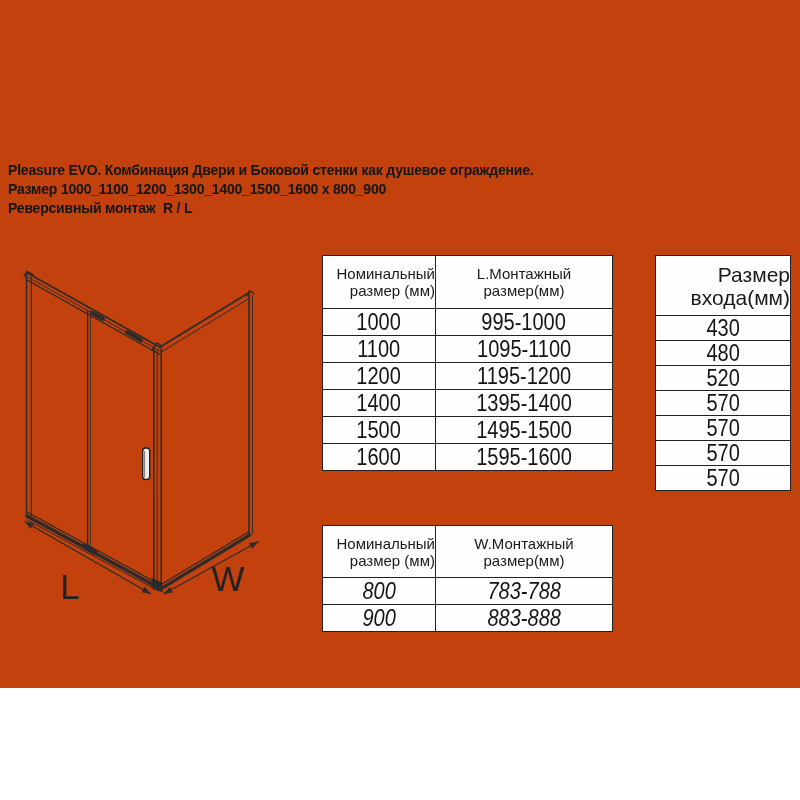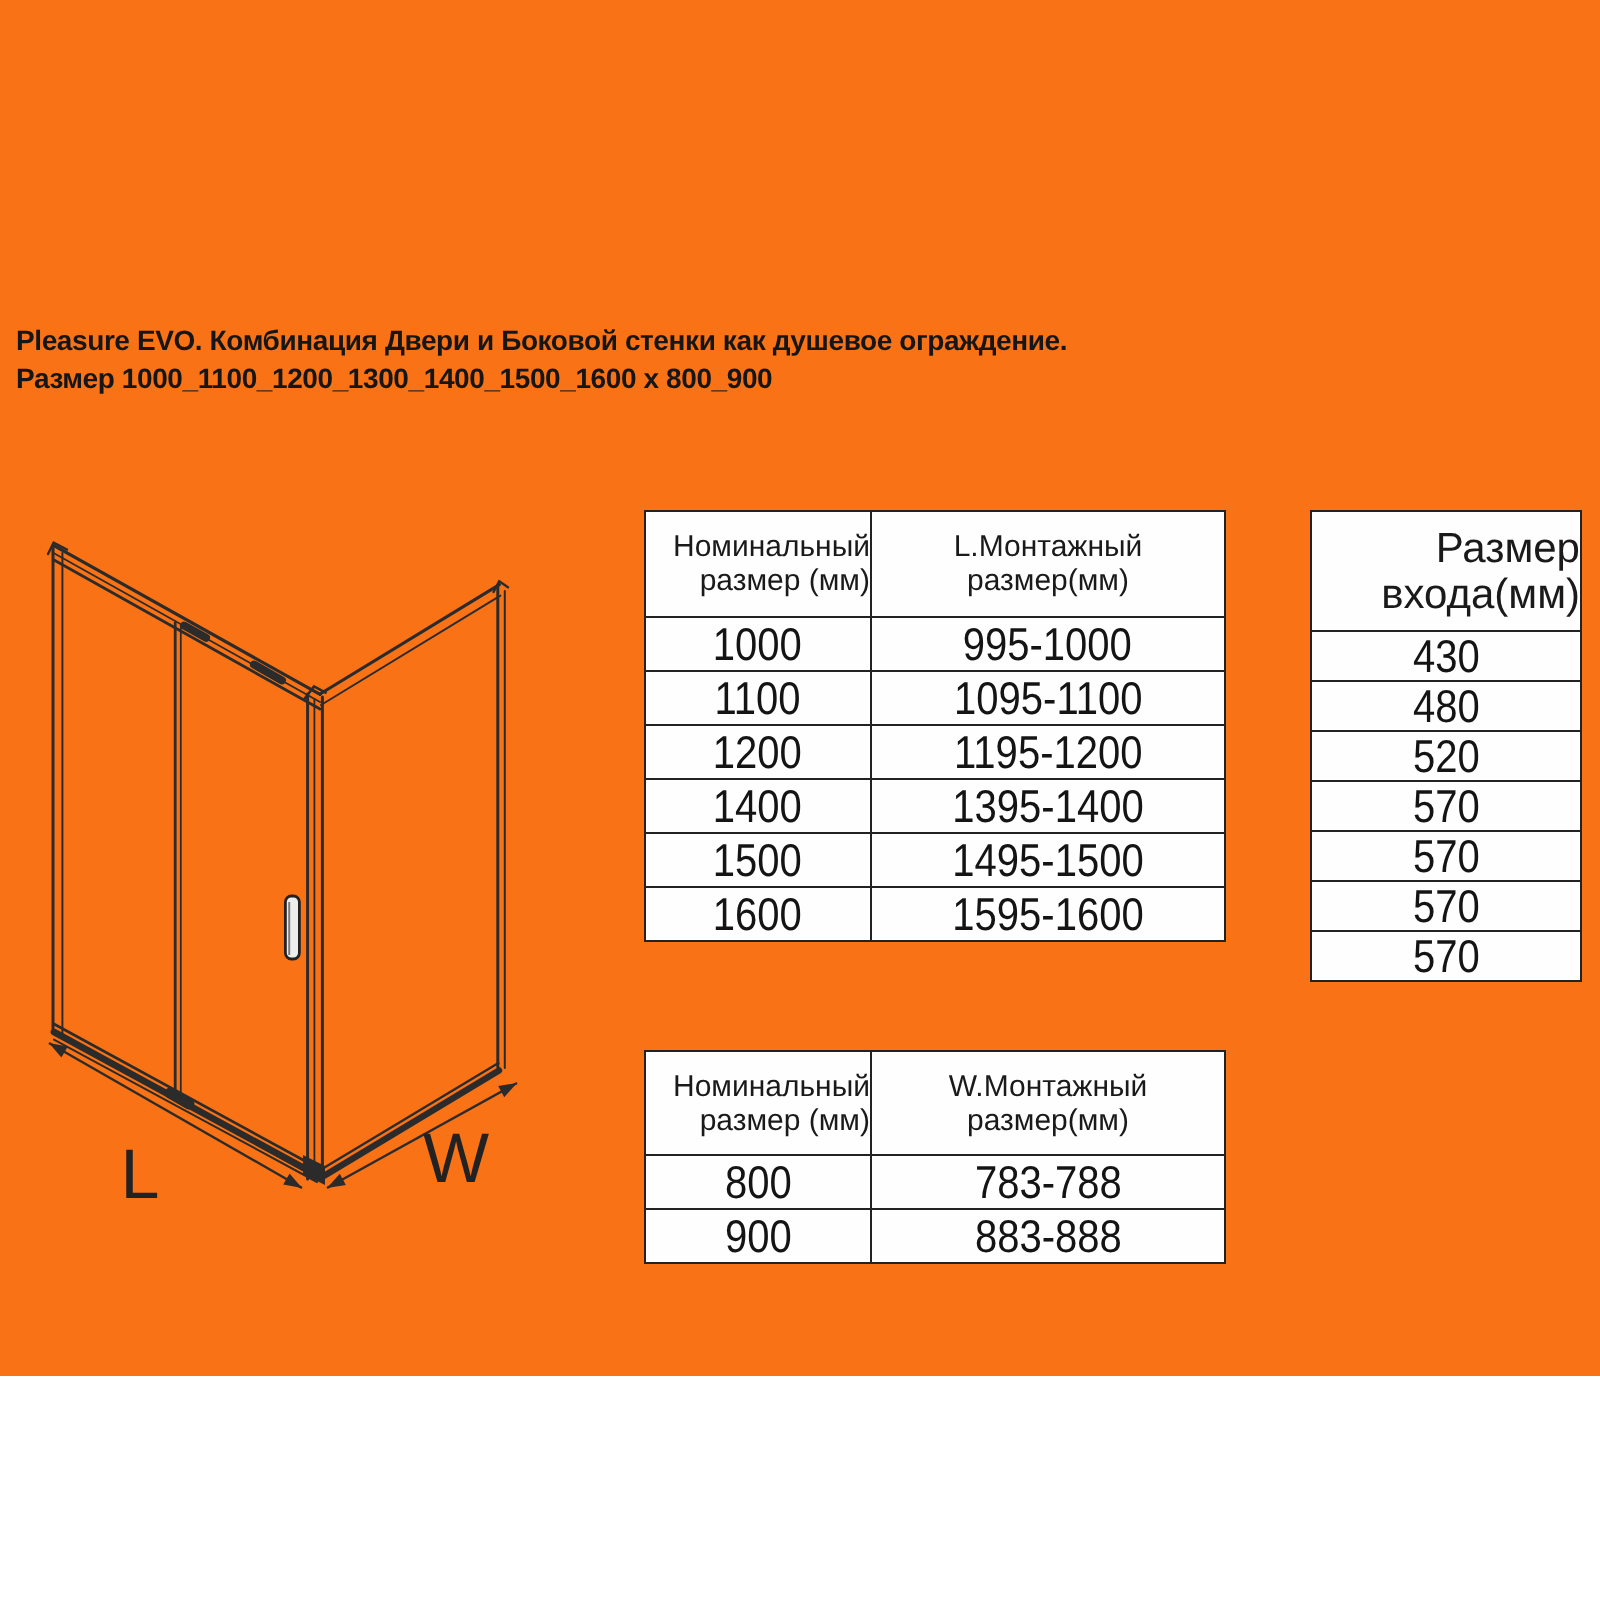--- a/index.html
+++ b/index.html
@@ -1,18 +1,18 @@
 <!DOCTYPE html>
 <html><head>
 <meta charset="utf-8">
 <style>
   html,body { margin:0; padding:0; background:#ffffff; }
   .canvas {
     position:relative; width:800px; height:688px;
-    background:#f97316; overflow:hidden;
+    background:#c2410c; overflow:hidden;
     font-family:"Liberation Sans","DejaVu Sans",sans-serif;
     color:#141414;
   }
   
   .header { position:absolute; left:8px; top:161px; }
   .h-line {
     font-size:14px; font-weight:bold; line-height:19px;
     letter-spacing:-0.2px; white-space:pre; color:#161616;
   }
   
@@ -41,30 +41,31 @@
   .t-length tbody tr { height:26px; }
 
   .t-entry  { left:655px; top:255px; width:136px; }
   .t-entry thead tr { height:60px; }
   .t-entry tbody tr { height:24px; }
   .t-entry th { font-size:21px; line-height:23px; text-align:right; padding-left:24px; }
   .t-entry td { line-height:24px;margin-top:24px; }
 
   .t-width  { left:322px; top:525px; width:290px; }
   .t-width thead tr { height:52px; }
-  .t-width tbody tr { height:26px; }
+  .t-width tbody tr { height:26px;font-style:italic; }
 </style>
 </head>
 <body>
 
 <div class="canvas">
 
   <div class="header">
     <div class="h-line">Pleasure EVO. Комбинация Двери и Боковой стенки как душевое ограждение.</div>
     <div class="h-line">Размер 1000_1100_1200_1300_1400_1500_1600 x 800_900</div>
+    <div class="h-line">Реверсивный монтаж  R / L</div>
   </div>
 
   <svg class="diagram" width="300" height="360" viewBox="0 0 300 360">
     <g stroke="#2b2b2b" fill="none" stroke-linecap="round">
 
       <line x1="26.5" y1="23" x2="26.5" y2="264.5" stroke-width="1.5"></line>
       <line x1="31.2" y1="26.5" x2="31.2" y2="267" stroke-width="1"></line>
       <polyline points="24,27 26.8,21.3 33.5,24.8" stroke-width="1.2"></polyline>
 
       <line x1="27" y1="22.8" x2="160" y2="97.2" stroke-width="1.6"></line>

